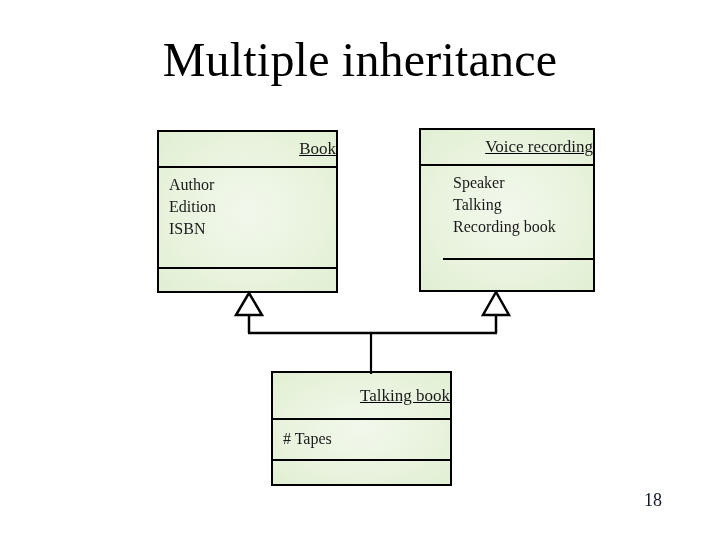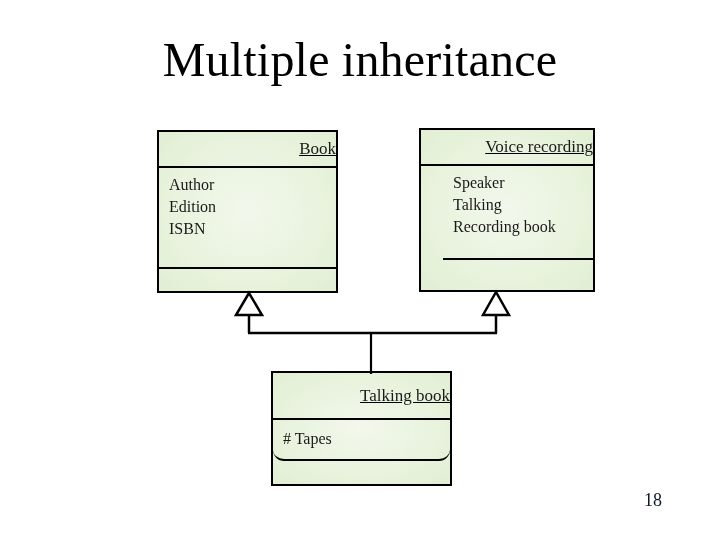--- a/index.html
+++ b/index.html
@@ -93,21 +93,21 @@
   #class-voice-recording .uml-name-compartment { height: 36px; }
   #class-voice-recording .uml-attr-compartment { height: 94px; margin-left: 22px; }
 
   #class-talking-book {
     left: 271px;
     top: 371px;
     width: 181px;
     height: 115px;
   }
   #class-talking-book .uml-name-compartment { height: 47px; }
-  #class-talking-book .uml-attr-compartment { height: 41px; padding-top: 8px; border-radius: 11px; }
+  #class-talking-book .uml-attr-compartment { height: 41px; padding-top: 8px; }
   #class-talking-book .uml-attr { font-size: 16px; }
 
   
   #generalization-connector {
     position: absolute;
     left: 0;
     top: 0;
     width: 720px;
     height: 540px;
     pointer-events: none;

